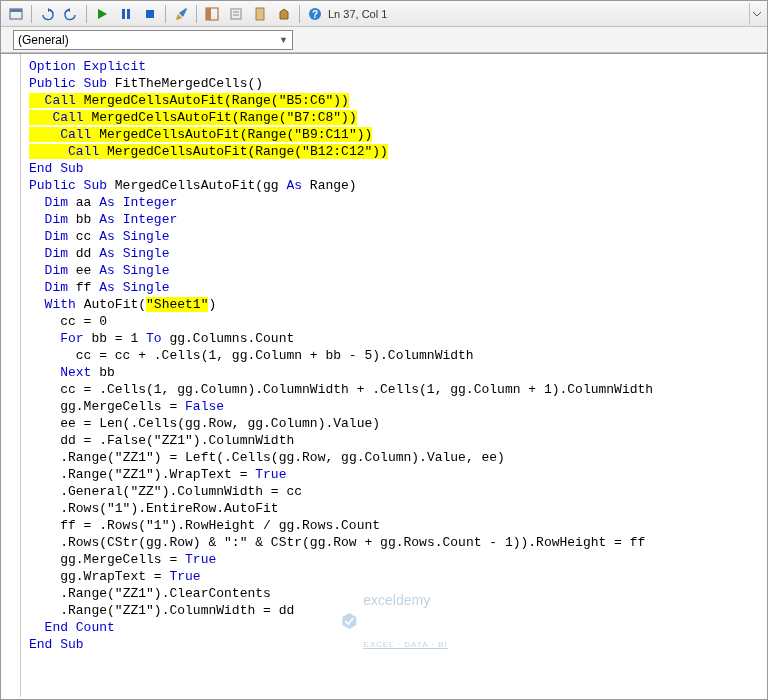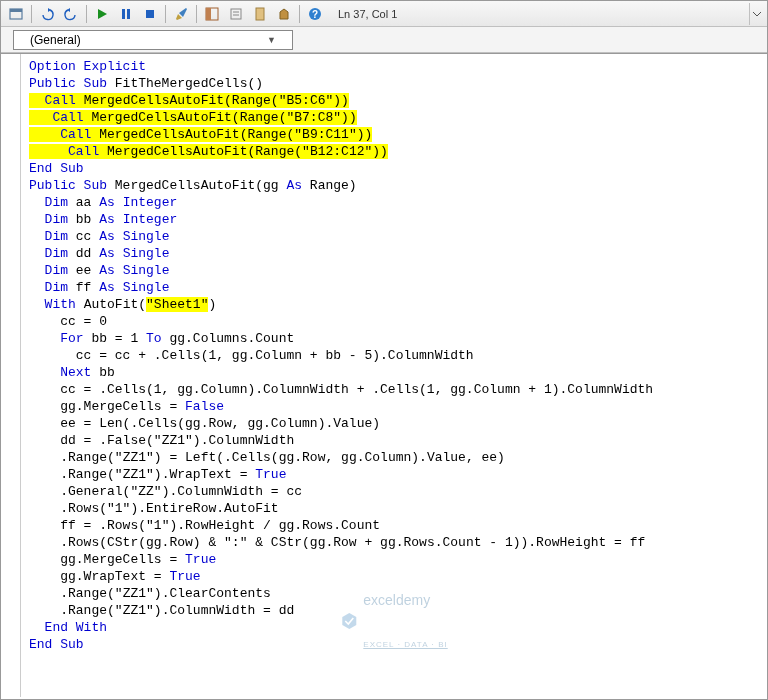--- a/index.html
+++ b/index.html
@@ -33,21 +33,21 @@
     border-radius: 2px;
     cursor: pointer;
   }
   .tb-sep {
     width: 1px;
     height: 18px;
     background: #b0b0b0;
     margin: 0 2px;
   }
   .tb-status {
-    margin-left: 10px;
+    margin-left: 0;
     color: #333;
   }
   .tb-spacer { flex: 1; }
   .tb-drop {
     width: 14px;
     height: 22px;
     display: flex;
     align-items: center;
     justify-content: center;
     cursor: pointer;
@@ -59,21 +59,21 @@
     background: #f4f4f4;
     border-bottom: 1px solid #c0c0c0;
     display: flex;
     align-items: center;
   }
   .dropdown {
     background: #fff;
     border: 1px solid #888;
     height: 20px;
     width: 280px;
-    padding: 1px 16px;
+    padding: 1px 4px;
     font-family: Tahoma, sans-serif;
     font-size: 12px;
     display: flex;
     align-items: center;
     justify-content: space-between;
   }
   .dropdown .caret { font-size: 9px; color: #555; }
   .code-wrap {
     display: flex;
     height: calc(100% - 54px);
@@ -241,21 +241,21 @@
 <span>    .Range(</span><span>"ZZ1"</span><span>) = Left(.Cells(gg.Row, gg.Column).Value, ee)</span>
 <span>    .Range(</span><span>"ZZ1"</span><span>).WrapText = </span><span class="kw">True</span>
 <span>    .General(</span><span>"ZZ"</span><span>).ColumnWidth = cc</span>
 <span>    .Rows(</span><span>"1"</span><span>).EntireRow.AutoFit</span>
 <span>    ff = .Rows(</span><span>"1"</span><span>).RowHeight / gg.Rows.Count</span>
 <span>    .Rows(CStr(gg.Row) &amp; </span><span>":"</span><span> &amp; CStr(gg.Row + gg.Rows.Count - 1)).RowHeight = ff</span>
 <span>    gg.MergeCells = </span><span class="kw">True</span>
 <span>    gg.WrapText = </span><span class="kw">True</span>
 <span>    .Range(</span><span>"ZZ1"</span><span>).ClearContents</span>
 <span>    .Range(</span><span>"ZZ1"</span><span>).ColumnWidth = dd</span>
-<span>  </span><span class="kw">End With</span>
+<span>  </span><span class="kw">End Count</span>
 <span class="kw">End Sub</span>
 <div class="watermark">
   <svg width="18" height="18">
           <path d="M9 1 L16 5 L16 13 L9 17 L2 13 L2 5 Z" fill="#2a7ab8"></path>
           <path d="M5 9 L8 12 L13 6" fill="none" stroke="#fff" stroke-width="1.6"></path>
         </svg>
   <div>
     <div class="main">exceldemy</div>
     <div class="sub">EXCEL · DATA · BI</div>
   </div>

